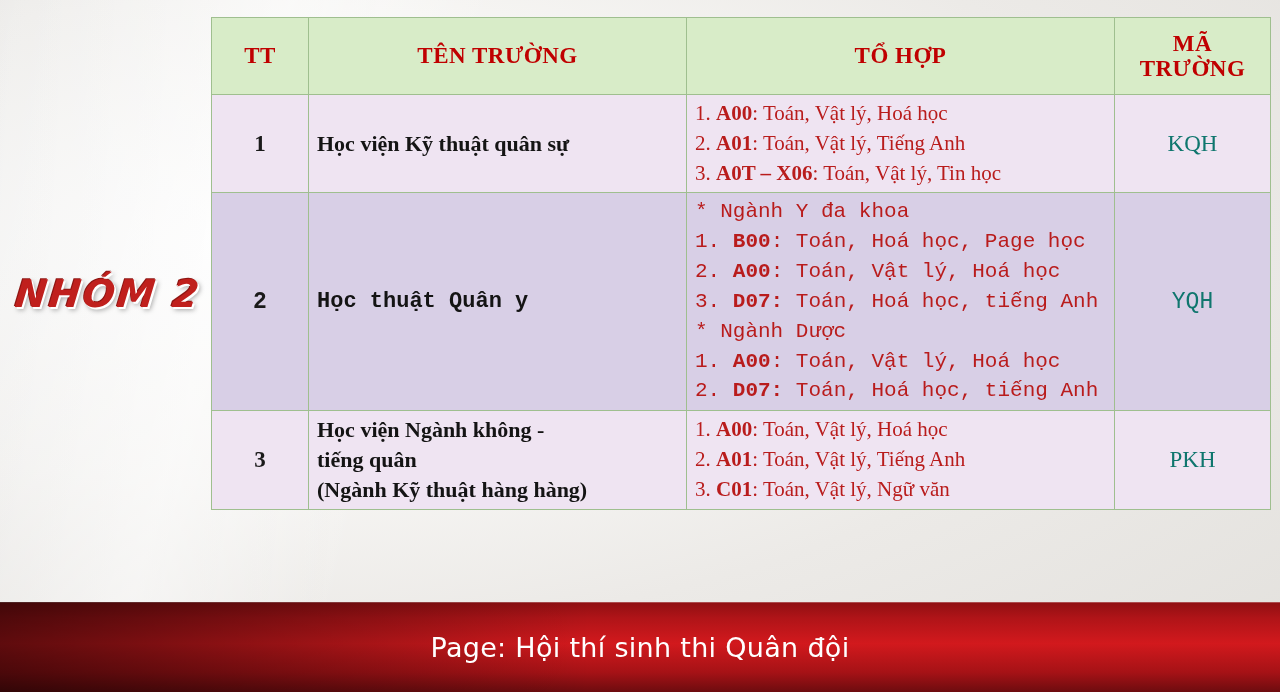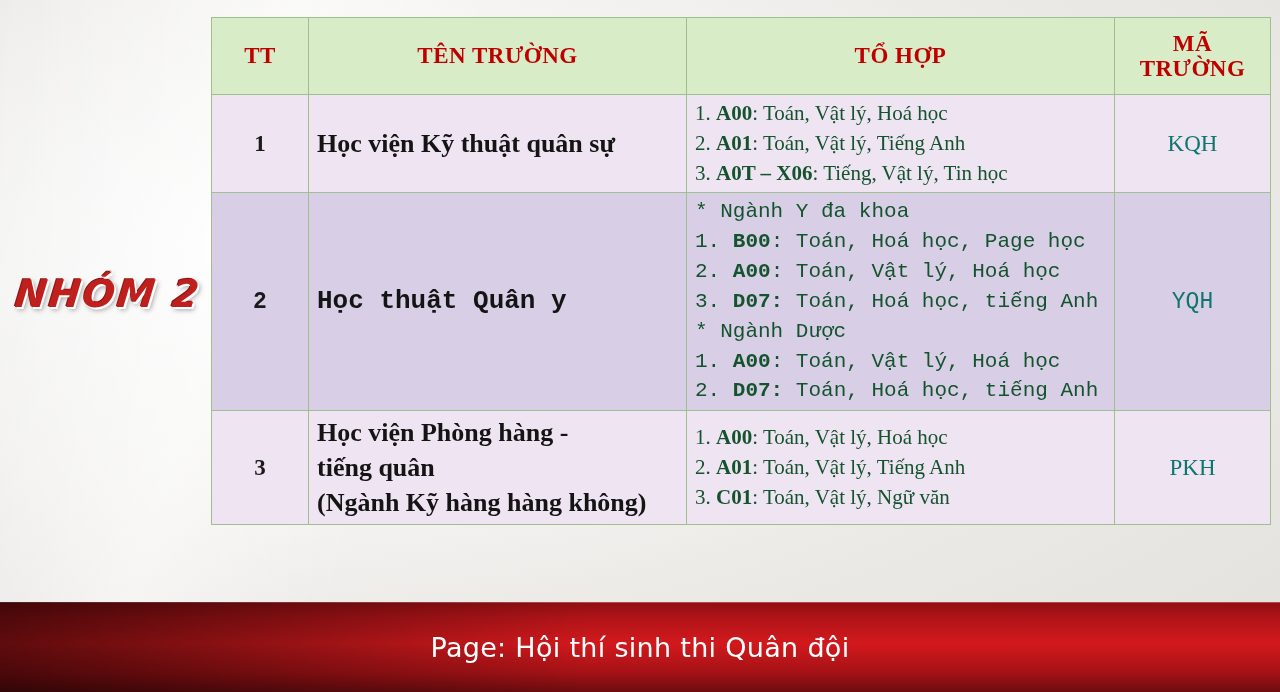--- a/index.html
+++ b/index.html
@@ -87,29 +87,29 @@
   tbody tr.row-odd td { background: #efe4f2; }
   tbody tr.row-even td { background: #d8cfe6; font-family: Liberation Mono, monospace; }
 
   td.tt {
     text-align: center;
     font-size: 23px;
     font-weight: bold;
     color: #1a1a1a;
   }
   td.name {
-    font-size: 26px;
+    font-size: 22px;
     font-weight: bold;
     color: #141414;
     line-height: 1.35;
     padding-left: 12px;
   }
   td.combo {
     font-size: 21px;
-    color: #14532d;
+    color: #b91c1c;
     line-height: 1.42;
     padding-left: 10px;
   }
   td.code {
     text-align: center;
     font-size: 23px;
     color: #0f766e;
   }
   .combo-line { white-space: nowrap; }
   .combo-line b { font-weight: bold; }
@@ -175,21 +175,21 @@
       <tbody>
 
         <tr class="row-odd">
           <td class="tt">1</td>
           <td class="name">
             <div class="heading-line">Học viện Kỹ thuật quân sự</div>
           </td>
           <td class="combo">
             <div class="combo-line"><span>1. </span><b>A00</b><span>: Toán, Vật lý, Hoá học</span></div>
             <div class="combo-line"><span>2. </span><b>A01</b><span>: Toán, Vật lý, Tiếng Anh</span></div>
-            <div class="combo-line"><span>3. </span><b>A0T – X06</b><span>: Tiếng, Vật lý, Tin học</span></div>
+            <div class="combo-line"><span>3. </span><b>A0T – X06</b><span>: Toán, Vật lý, Tin học</span></div>
           </td>
           <td class="code">KQH</td>
         </tr>
 
         <tr class="row-even">
           <td class="tt">2</td>
           <td class="name">
             <div class="heading-line">Học thuật Quân y</div>
           </td>
           <td class="combo">
@@ -200,23 +200,23 @@
             <div class="combo-line"><span></span><b></b><span>* Ngành Dược</span></div>
             <div class="combo-line"><span>1. </span><b>A00</b><span>: Toán, Vật lý, Hoá học</span></div>
             <div class="combo-line"><span>2. </span><b>D07:</b><span> Toán, Hoá học, tiếng Anh</span></div>
           </td>
           <td class="code">YQH</td>
         </tr>
 
         <tr class="row-odd">
           <td class="tt">3</td>
           <td class="name">
-            <div class="heading-line">Học viện Phòng hàng -</div>
+            <div class="heading-line">Học viện Ngành không -</div>
             <div class="heading-line">tiếng quân</div>
-            <div class="heading-line">(Ngành Kỹ hàng hàng không)</div>
+            <div class="heading-line">(Ngành Kỹ thuật hàng hàng)</div>
           </td>
           <td class="combo">
             <div class="combo-line"><span>1. </span><b>A00</b><span>: Toán, Vật lý, Hoá học</span></div>
             <div class="combo-line"><span>2. </span><b>A01</b><span>: Toán, Vật lý, Tiếng Anh</span></div>
             <div class="combo-line"><span>3. </span><b>C01</b><span>: Toán, Vật lý, Ngữ văn</span></div>
           </td>
           <td class="code">PKH</td>
         </tr>
 
       </tbody>

